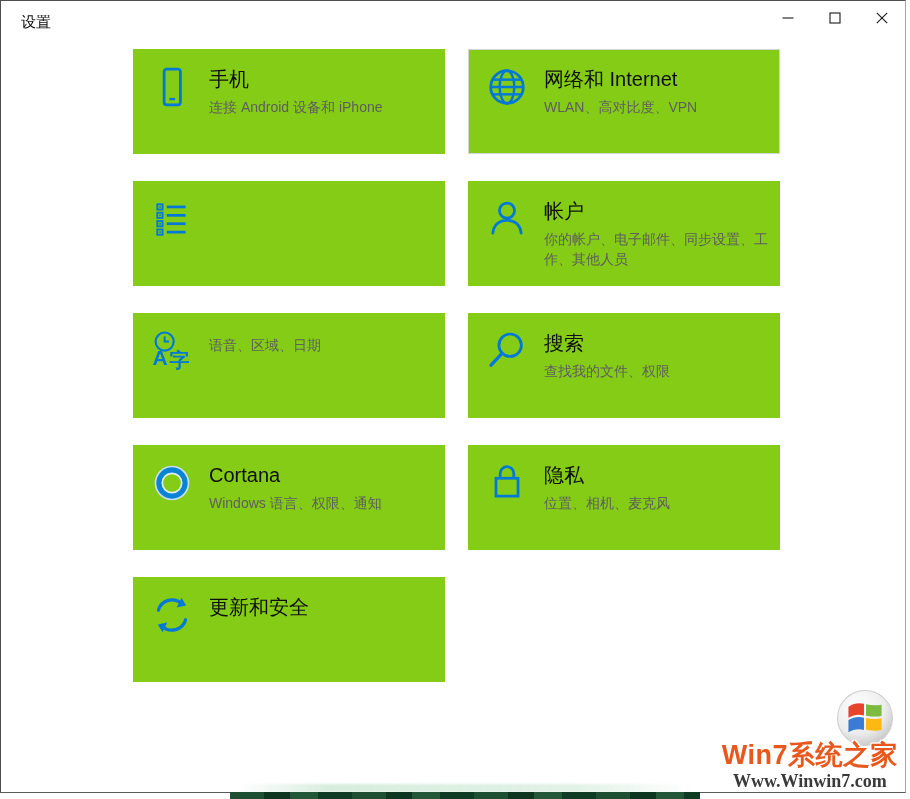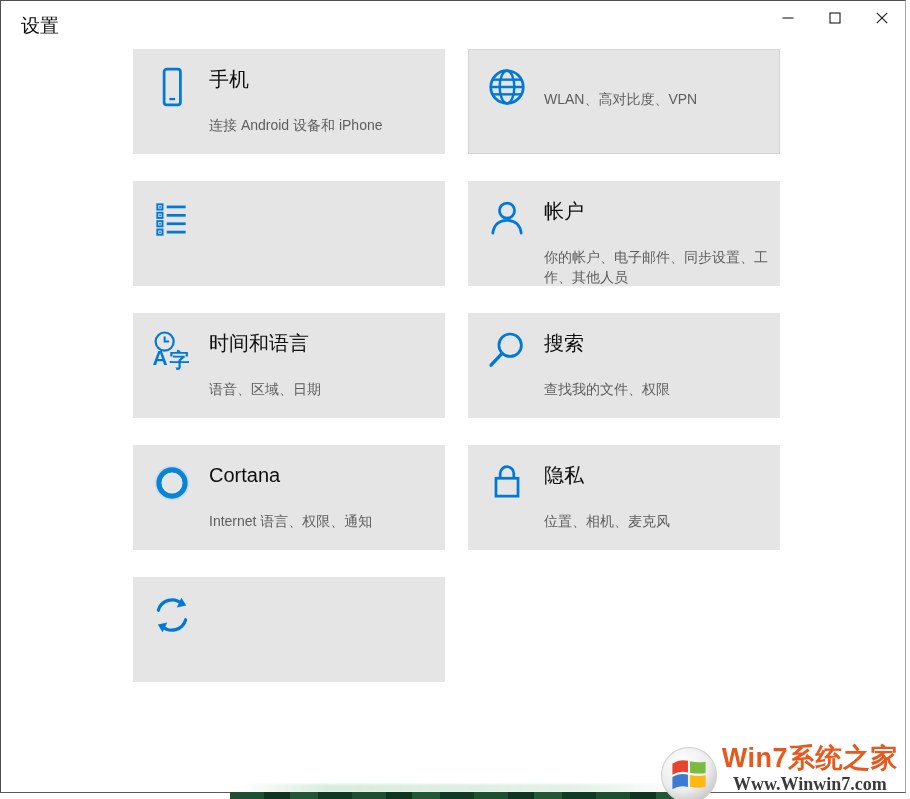--- a/index.html
+++ b/index.html
@@ -7,56 +7,56 @@
     width:910px;height:799px;position:relative;overflow:hidden;background:#ffffff;
     font-family:"Liberation Sans","DejaVu Sans",sans-serif;
     -webkit-font-smoothing:antialiased;
   }
   
   .window{
     position:absolute;left:0;top:0;width:904px;height:791px;background:#fff;
     border:1px solid #4f4f4f;border-right-color:#a8a8a8;border-bottom-color:#5a5a5a;
   }
   .titlebar{position:absolute;left:0;top:0;right:0;height:40px;background:#fff;}
-  .app-title{position:absolute;left:20px;top:12px;font-size:19px;color:#0a0a0a;}
+  .app-title{position:absolute;left:20px;top:12px;font-size:15px;color:#0a0a0a;}
   .win-controls{position:absolute;right:0;top:0;display:flex;}
   .win-btn{width:47px;height:34px;display:flex;align-items:center;justify-content:center;
     background:transparent;border:none;padding:0;cursor:pointer;}
   .win-btn svg{display:block;}
 
   
   .grid{
     position:absolute;left:132px;top:48px;
     display:grid;grid-template-columns:312px 312px;column-gap:23px;row-gap:27px;
     grid-auto-rows:105px;
   }
   .cell{display:flex;align-items:flex-start;box-sizing:border-box;
-    padding:17px 6px 0 18px;cursor:pointer;background:#e5e5e5;}
+    padding:17px 6px 0 18px;cursor:pointer;background:#84cc16;}
   .cell.focused{border:1px solid #d4d4d4;padding:16px 5px 0 17px;}
   .icon{width:42px;height:42px;flex:0 0 42px;margin-right:16px;margin-top:0;}
   .icon svg{width:42px;height:42px;display:block;}
   .txt{display:flex;flex-direction:column;width:232px;}
   .t{font-size:20px;color:#0f0f0f;line-height:26px;}
-  .s{font-size:14px;color:#5e5e5e;line-height:20px;margin-top:23px;}
+  .s{font-size:14px;color:#5e5e5e;line-height:20px;margin-top:5px;}
 
   
   .green-haze{position:absolute;left:238px;bottom:7px;width:452px;height:8px;z-index:4;
     background:linear-gradient(90deg,rgba(198,229,206,0),rgba(184,222,194,.55) 20%,rgba(190,226,199,.45) 75%,rgba(198,229,206,0));
     filter:blur(1px);}
   .green-bar{position:absolute;left:230px;bottom:0;width:470px;height:7px;z-index:5;
     background:repeating-linear-gradient(90deg,#1e4f33 0 34px,#0d3520 34px 60px,#235738 60px 88px,#0f3a24 88px 122px);}
 
   
-  .watermark{position:absolute;right:12px;bottom:0;z-index:10;display:flex;}
+  .watermark{position:absolute;right:12px;bottom:0;z-index:10;display:flex;align-items:flex-end;flex-direction:column;}
   .wm-logo{width:58px;height:56px;margin-right:4px;margin-bottom:-2px;}
   .wm-text{display:flex;flex-direction:column;align-items:center;line-height:1;}
   .wm-brand{font-size:27px;font-weight:bold;letter-spacing:.5px;color:#e8581c;
     text-shadow:-1px -1px 0 #fff,1px -1px 0 #fff,-1px 1px 0 #fff,1px 1px 0 #fff,0 0 3px #fff;}
   .wm-site{font-family:"Liberation Serif","DejaVu Serif",serif;font-size:18px;font-weight:bold;color:#3a3a3a;
-    margin-top:3px;margin-bottom:0;
+    margin-top:3px;margin-bottom:9px;
     text-shadow:-1px -1px 0 #fff,1px -1px 0 #fff,-1px 1px 0 #fff,1px 1px 0 #fff,0 0 2px #fff;}
 </style>
 </head>
 <body>
 
 <div class="window">
   <div class="titlebar">
     <span class="app-title">设置</span>
     <div class="win-controls">
       <button class="win-btn">
@@ -102,20 +102,21 @@
     <span class="icon">
           <svg viewBox="0 0 40 40" fill="none" stroke="#0078d7">
             <circle cx="20" cy="20" r="15.5" stroke-width="2.6"></circle>
             <ellipse cx="20" cy="20" rx="7" ry="15.5" stroke-width="2.3"></ellipse>
             <line x1="6.3" y1="13" x2="33.7" y2="13" stroke-width="2.3"></line>
             <line x1="4.5" y1="20" x2="35.5" y2="20" stroke-width="2.3"></line>
             <line x1="6.3" y1="27" x2="33.7" y2="27" stroke-width="2.3"></line>
           </svg>
         </span>
     <span class="txt">
+      <span class="t">网络和 Internet</span>
       <span class="s">WLAN、高对比度、VPN</span>
     </span>
   </div>
 
 
   <div class="cell">
     <span class="icon">
           <svg viewBox="0 0 40 40">
             <g fill="none" stroke="#0078d7" stroke-width="1.8">
               <rect x="6" y="6" width="5" height="5"></rect>
@@ -155,21 +156,20 @@
   <div class="cell">
     <span class="icon">
           <svg viewBox="0 0 40 40">
             <circle cx="13" cy="11" r="8.6" fill="none" stroke="#0078d7" stroke-width="2.1"></circle>
             <path d="M13,6.3 L13,11 L17.2,11" fill="none" stroke="#0078d7" stroke-width="1.9"></path>
             <text x="1.5" y="33.5" font-size="20" font-weight="bold" fill="#0078d7" font-family="Liberation Sans,sans-serif">A</text>
             <text x="17.5" y="35" font-size="19" font-weight="bold" fill="#0078d7">字</text>
           </svg>
         </span>
     <span class="txt">
-      <span class="t">时间和语言</span>
       <span class="s">语音、区域、日期</span>
     </span>
   </div>
 
 
   <div class="cell">
     <span class="icon">
           <svg viewBox="0 0 40 40" fill="none" stroke="#0078d7">
             <circle cx="23" cy="14.5" r="10.7" stroke-width="2.6"></circle>
             <line x1="15.3" y1="22.3" x2="4.8" y2="33.5" stroke-width="3.2" stroke-linecap="round"></line>
@@ -184,21 +184,21 @@
   <div class="cell">
     <span class="icon">
           <svg viewBox="0 0 40 40" fill="none">
             <circle cx="20" cy="20" r="15.2" stroke="#c7def2" stroke-width="2.6"></circle>
             <circle cx="20" cy="20" r="12.3" stroke="#0b83d5" stroke-width="5.2"></circle>
             <circle cx="20" cy="20" r="9.2" stroke="#dcebf7" stroke-width="1.6"></circle>
           </svg>
         </span>
     <span class="txt">
       <span class="t">Cortana</span>
-      <span class="s">Internet 语言、权限、通知</span>
+      <span class="s">Windows 语言、权限、通知</span>
     </span>
   </div>
 
   <div class="cell">
     <span class="icon">
           <svg viewBox="0 0 40 40" fill="none" stroke="#0078d7">
             <path d="M13.5,15.5 L13.5,11 a6.5,6.5 0 0 1 13,0 L26.5,15.5" stroke-width="2.6"></path>
             <rect x="9.5" y="15.5" width="21" height="17" stroke-width="2.6"></rect>
           </svg>
         </span>
@@ -211,20 +211,21 @@
   <div class="cell">
     <span class="icon">
           <svg viewBox="0 0 40 40">
             <path d="M7,15.5 A13.5,13.5 0 0 1 29.5,9.5" fill="none" stroke="#0078d7" stroke-width="3" stroke-linecap="round"></path>
             <path d="M29,3.5 L33.5,11 L24.5,12.8 Z" fill="#0078d7"></path>
             <path d="M33,24.5 A13.5,13.5 0 0 1 10.5,30.5" fill="none" stroke="#0078d7" stroke-width="3" stroke-linecap="round"></path>
             <path d="M11,36.5 L6.5,29 L15.5,27.2 Z" fill="#0078d7"></path>
           </svg>
         </span>
     <span class="txt">
+      <span class="t">更新和安全</span>
     </span>
   </div>
 </div>
 </div>
 
 <div class="green-haze"></div>
 <div class="green-bar"></div>
 
 <div class="watermark">
   <span class="wm-logo">

